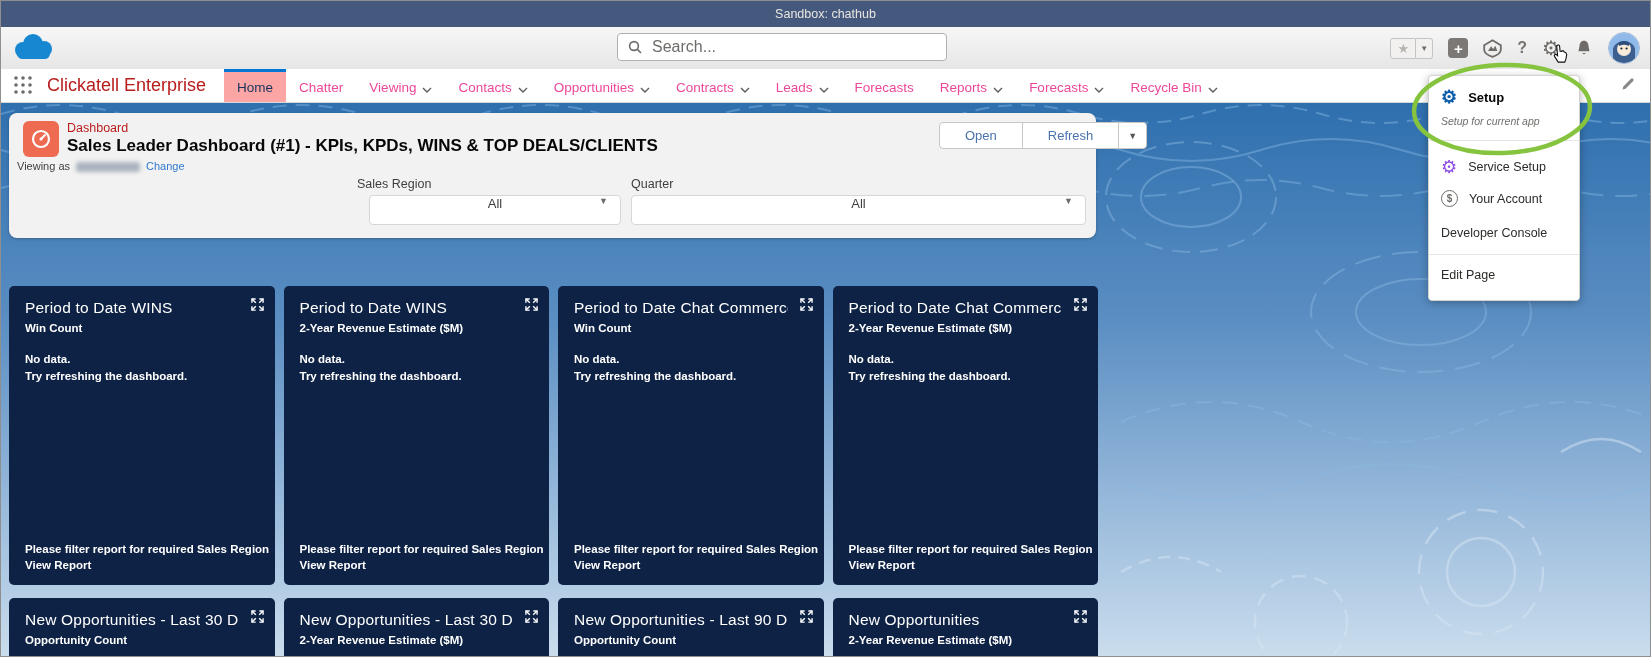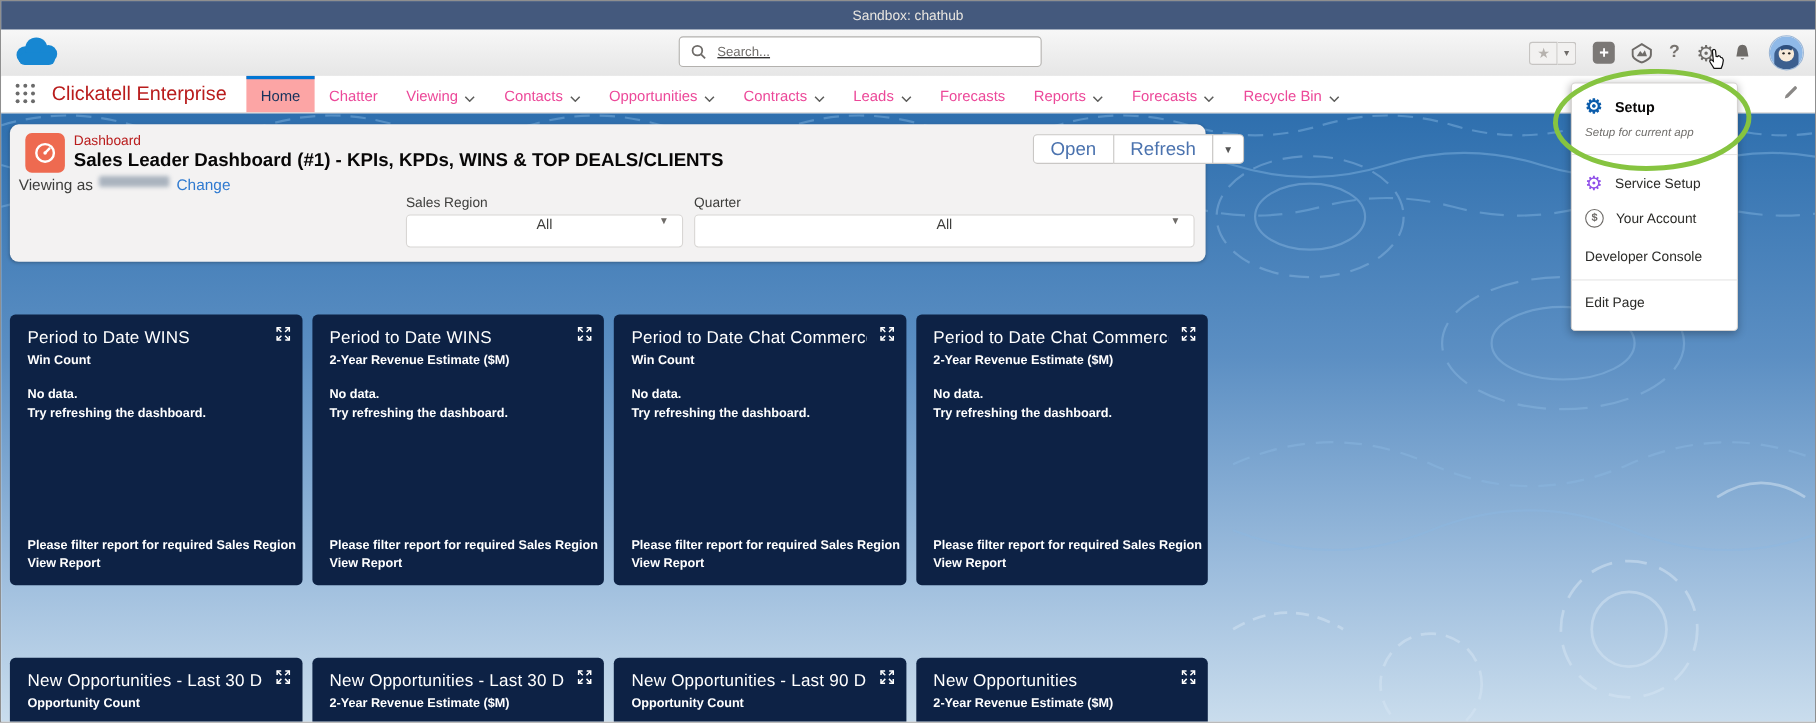--- a/index.html
+++ b/index.html
@@ -7,21 +7,21 @@
          background:#fff;overflow:hidden;}
   
   .banner{position:absolute;left:0;top:0;width:100%;height:26px;background:#44597d;
           display:flex;align-items:center;justify-content:center;color:#e9e6e0;font-size:12.5px;}
   
   .gheader{position:absolute;left:0;top:26px;width:100%;height:42px;
            background:linear-gradient(#f7f7f7,#e6e6e6);border-bottom:1px solid #dcdcdc;}
   .logo{position:absolute;left:10px;top:4px;}
   .search{position:absolute;left:616px;top:6px;width:330px;height:28px;background:#fff;
           border:1px solid #b3b1ae;border-radius:4px;display:flex;align-items:center;padding:0 10px;gap:8px;box-sizing:border-box;}
-  .search input{border:none;outline:none;background:transparent;font-size:12px;color:#000000;width:100%;font-family:"Liberation Sans",sans-serif;text-decoration:underline;}
+  .search input{border:none;outline:none;background:transparent;font-size:16px;color:#737373;width:100%;font-family:"Liberation Sans",sans-serif;}
   .search input::placeholder{color:#6e6b68;}
   .hicons{position:absolute;right:10px;top:5px;height:32px;display:flex;align-items:center;gap:15px;}
   .star-group{display:flex;}
   .star-box{width:24px;height:19px;border:1px solid #c6c4c2;background:#f2f1f0;border-radius:3px 0 0 3px;
             display:flex;align-items:center;justify-content:center;color:#b6b2ae;font-size:13px;}
   .star-caret{width:16px;height:19px;border:1px solid #c6c4c2;border-left:none;background:#f2f1f0;border-radius:0 3px 3px 0;
             display:flex;align-items:center;justify-content:center;color:#6e6b68;font-size:8px;}
   .plus-box{width:20px;height:20px;background:#7b7876;border-radius:4px;color:#fff;
             display:flex;align-items:center;justify-content:center;font-size:15px;font-weight:700;line-height:1;}
   .gico{color:#6e6b68;display:flex;align-items:center;justify-content:center;}
@@ -43,35 +43,35 @@
   .canvas{position:absolute;left:0;top:101px;width:1651px;height:556px;
           background:linear-gradient(180deg,#2e6fae 0%,#5c8fc3 40%,#9dbddd 75%,#cadded 100%);}
   .canvas svg.pattern{position:absolute;left:0;top:0;}
   
   .pheader{position:absolute;left:8px;top:112px;width:1087px;height:125px;background:#f3f2f2;
            border-radius:8px;box-shadow:0 1px 3px rgba(0,0,0,.25);}
   .dash-icon{position:absolute;left:14px;top:8px;width:36px;height:36px;border-radius:6px;background:#ee6a50;
              display:flex;align-items:center;justify-content:center;}
   .obj-label{position:absolute;left:58px;top:8px;font-size:12.5px;color:#b91c1c;}
   .ptitle{position:absolute;left:58px;top:23px;font-size:17px;font-weight:700;color:#080707;white-space:nowrap;}
-  .viewing{position:absolute;left:8px;top:47px;display:flex;align-items:flex-start;gap:6px;font-size:14px;color:#3e3e3c;}
+  .viewing{position:absolute;left:8px;top:47px;display:flex;align-items:flex-end;gap:6px;font-size:11px;color:#3e3e3c;}
   .blur-name{width:64px;height:10px;background:#98a4b2;border-radius:2px;filter:blur(2px);opacity:.8;}
   .change{color:#2f7ad0;}
   .btn-group{position:absolute;left:930px;top:9px;height:27px;display:flex;}
-  .btn{border:1px solid #c9c7c5;background:#fff;color:#4a72ae;font-size:17px;display:flex;align-items:center;
-       padding:0 15px;margin-left:-1px;box-sizing:border-box;}
+  .btn{border:1px solid #c9c7c5;background:#fff;color:#4a72ae;font-size:13px;display:flex;align-items:center;
+       padding:0 25px;margin-left:-1px;box-sizing:border-box;}
   .btn.first{border-radius:4px 0 0 4px;margin-left:0;}
   .btn.caret{border-radius:0 4px 4px 0;padding:0 9px;color:#555;font-size:9px;}
   .flabel{position:absolute;top:64px;font-size:12.5px;color:#3e3e3c;}
   .fselect{position:absolute;top:82px;height:30px;background:#fff;border:1px solid #d8d6d4;border-radius:4px;
            display:flex;align-items:flex-start;justify-content:center;font-size:13px;color:#3e3e3c;box-sizing:border-box;}
   .fselect .fcaret{position:absolute;right:12px;font-size:9px;color:#6e6b68;}
   
   .row{position:absolute;left:8px;width:1089px;display:grid;grid-template-columns:repeat(4,1fr);gap:9px;}
-  .row1{top:285px;height:246px;border-radius:27px;}
+  .row1{top:285px;height:299px;border-radius:27px;}
   .row2{top:597px;height:130px;}
   .card{position:relative;background:#0d2245;border-radius:5px;color:#fff;padding:13px 16px;box-sizing:border-box;overflow:hidden;}
   .card-title{font-size:15.5px;font-weight:400;letter-spacing:.2px;margin:0 20px 5px 0;white-space:nowrap;overflow:hidden;}
   .card-sub{font-size:11.5px;font-weight:700;margin-bottom:17px;}
   .card-msg{font-size:11.5px;font-weight:700;line-height:1.45;}
   .card-footer{position:absolute;left:16px;bottom:11px;font-size:11.5px;font-weight:700;line-height:1.45;}
   .expand{position:absolute;right:11px;top:11px;}
   
   .menu{position:absolute;left:1427px;top:74px;width:150px;height:224px;background:#fff;border:1px solid #d5d3d1;
         border-radius:4px;box-shadow:0 2px 8px rgba(0,0,0,.3);}
@@ -272,21 +272,21 @@
     <span class="viewing">
       <span>Viewing as</span>
       <span class="blur-name"></span>
       <span class="change">Change</span>
     </span>
     <span class="btn-group">
       <span class="btn first">Open</span>
       <span class="btn">Refresh</span>
       <span class="btn caret">▼</span>
     </span>
-    <span class="flabel" style="left:360px;">Sales Region</span>
+    <span class="flabel" style="left:348px;">Sales Region</span>
     <span class="fselect" style="left:360px;width:252px;">
       <span>All</span>
       <span class="fcaret">▼</span>
     </span>
     <span class="flabel" style="left:622px;">Quarter</span>
     <span class="fselect" style="left:622px;width:455px;">
       <span>All</span>
       <span class="fcaret">▼</span>
     </span>
   </div>

